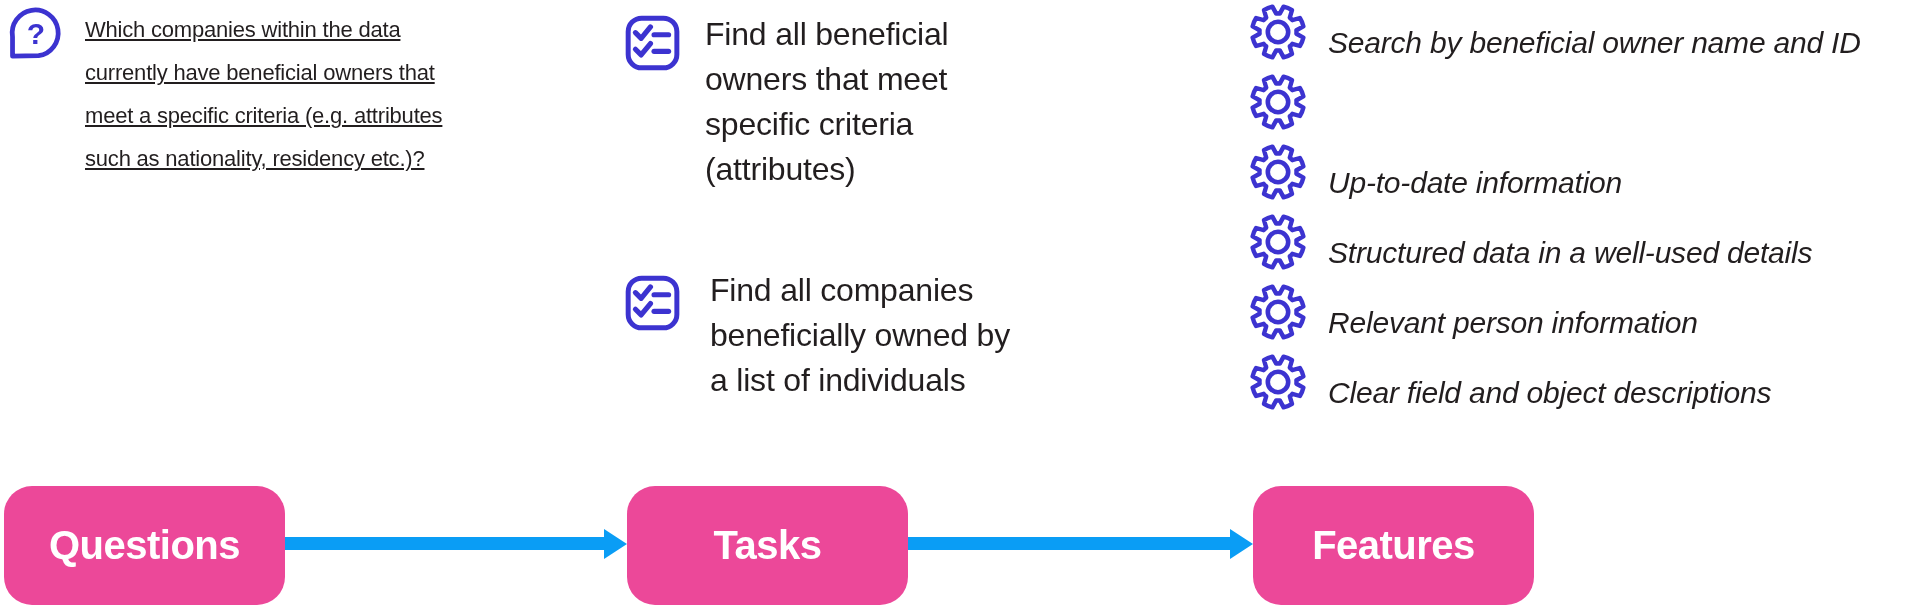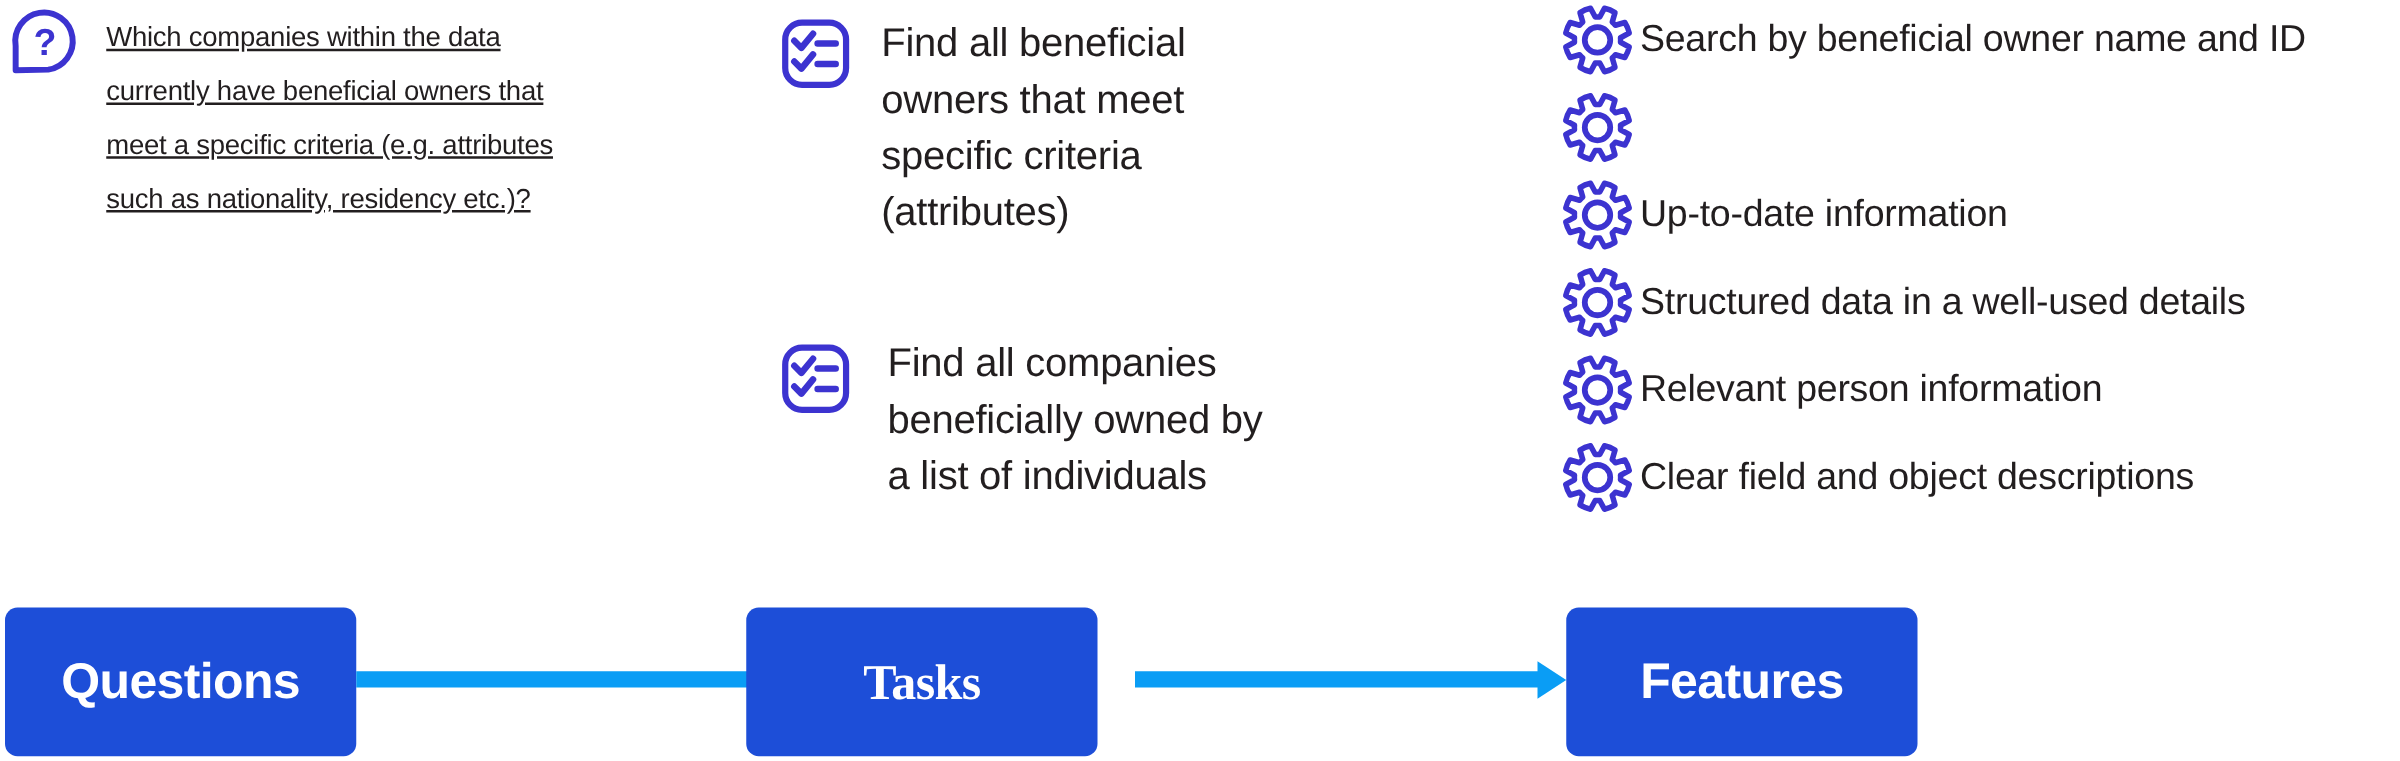--- a/index.html
+++ b/index.html
@@ -21,35 +21,35 @@
   
   .task-icon-1 { left: 622px; top: 14px; }
   .task-text-1 { left: 705px; top: 12px; width: 272px; }
   .task-icon-2 { left: 622px; top: 274px; }
   .task-text-2 { left: 710px; top: 268px; width: 310px; }
   .task-text { font-size: 32px; line-height: 45px; letter-spacing: -0.2px; }
 
   
   .feature-row {
     position: absolute; left: 1250px; height: 56px;
-    display: flex; align-items: center; gap: 6px;
+    display: flex; align-items: flex-end; gap: 22px; font-style: italic;
   }
   .feature-row .label { font-size: 30px; letter-spacing: -0.2px; white-space: nowrap; }
 
   
   .flow-box {
     position: absolute; top: 486px; width: 281px; height: 119px;
-    background: #1d4ed8; border-radius: 10px;
+    background: #ec4899; border-radius: 28px;
     display: flex; align-items: center; justify-content: center;
   }
   .flow-box .box-label {
     color: #ffffff; font-size: 40px; font-weight: 700; letter-spacing: -0.5px;
   }
   #box-questions { left: 4px; }
-  #box-tasks     { left: 597px; font-family: Liberation Serif, serif; }
+  #box-tasks     { left: 627px; }
   #box-features  { left: 1253px; }
 
   
   .arrow { position: absolute; top: 529px; height: 30px; }
   #arrow-1 { left: 285px; width: 342px; }
   #arrow-2 { left: 908px; width: 345px; }
   .arrow-line {
     position: absolute; left: 0; right: 20px; top: 8px; height: 13px;
     background: #0A9DF5;
   }

